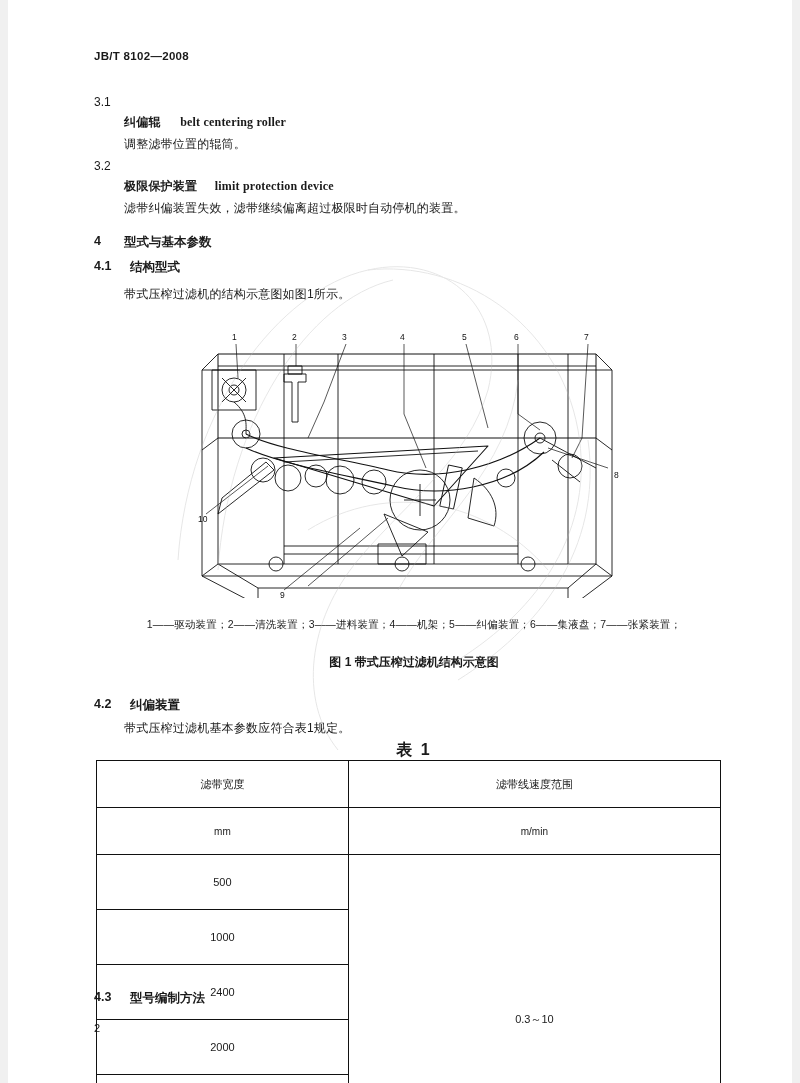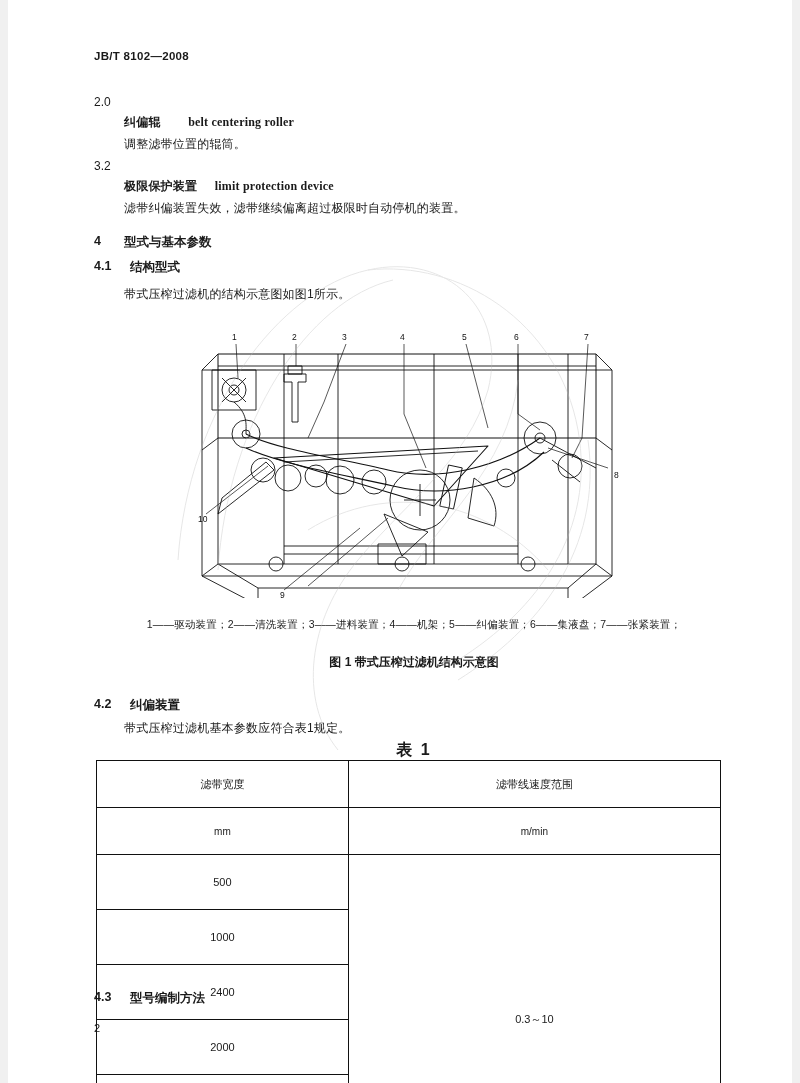--- a/index.html
+++ b/index.html
@@ -171,24 +171,24 @@
       <path d="M20,330 C30,180 120,60 210,40 C290,22 350,80 330,160"></path>
       <path d="M60,340 C70,190 150,70 235,50"></path>
       <path d="M330,160 C310,230 250,270 200,330 C150,390 140,470 180,520"></path>
       <path d="M360,150 C350,240 280,290 240,360"></path>
       <path d="M210,40 C300,30 400,90 420,200 C438,300 380,380 300,430"></path>
       <path d="M430,210 C445,320 380,400 300,450"></path>
       <path d="M150,300 C230,250 330,270 390,340"></path>
     </g>
   </svg>
 
-  <div class="num" style="left:86px; top:95px;">2.0</div>
+  <div class="num" style="left:86px; top:95px;">3.1</div>
   <div class="term" style="left:116px; top:114px;">
     <span>纠偏辊</span>
-    <span class="en" style="margin-left:24px;">belt centering roller</span>
+    <span class="en" style="margin-left:16px;">belt centering roller</span>
   </div>
   <div class="para" style="left:116px; top:136px;">调整滤带位置的辊筒。</div>
 
   <div class="num" style="left:86px; top:159px;">3.2</div>
   <div class="term" style="left:116px; top:178px;">
     <span>极限保护装置</span>
     <span class="en" style="margin-left:14px;">limit protection device</span>
   </div>
   <div class="para" style="left:116px; top:200px;">滤带纠偏装置失效，滤带继续偏离超过极限时自动停机的装置。</div>
 

